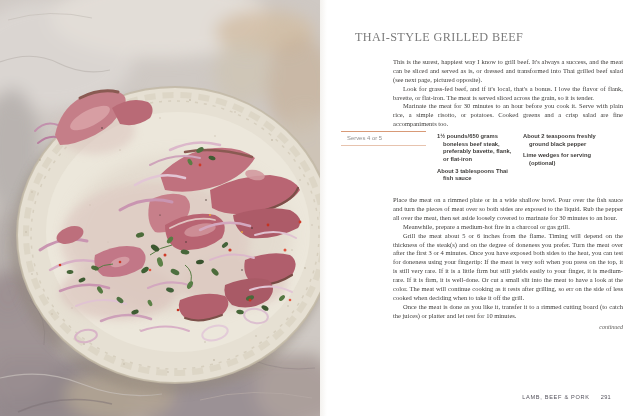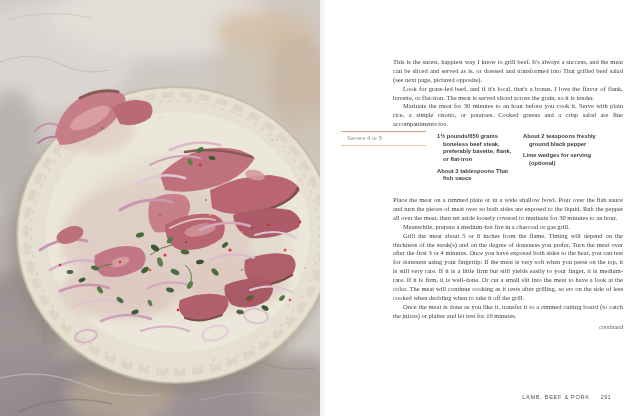--- a/index.html
+++ b/index.html
@@ -230,20 +230,21 @@
           <circle cx="300" cy="222" r="1.4" fill="#cf3a28"></circle>
             <circle cx="178" cy="310" r="1.3" fill="#c63322"></circle>
           <circle cx="210" cy="215" r="1.1" fill="#e8a33c"></circle>
             <circle cx="242" cy="232" r="1" fill="#e8a33c"></circle>
         </g>
       </g>
     </svg>
   </div>
 
   <div class="text-page">
+    <h1 class="page-title">THAI-STYLE GRILLED BEEF</h1>
 
     <div class="bodycol">
       <p>This is the surest, happiest way I know to grill beef. It's always a success, and the meat can be sliced and served as is, or dressed and transformed into Thai grilled beef salad (see next page, pictured opposite).</p>
       <p class="ind">Look for grass-fed beef, and if it's local, that's a bonus. I love the flavor of flank, bavette, or flat-iron. The meat is served sliced across the grain, so it is tender.</p>
       <p class="ind">Marinate the meat for 30 minutes to an hour before you cook it. Serve with plain rice, a simple risotto, or potatoes. Cooked greens and a crisp salad are fine accompaniments too.</p>
 
       <div class="midblock">
         <div class="serves">
           <div class="rule-top"></div>
           <span class="serves-text">Serves 4 or 5</span>

